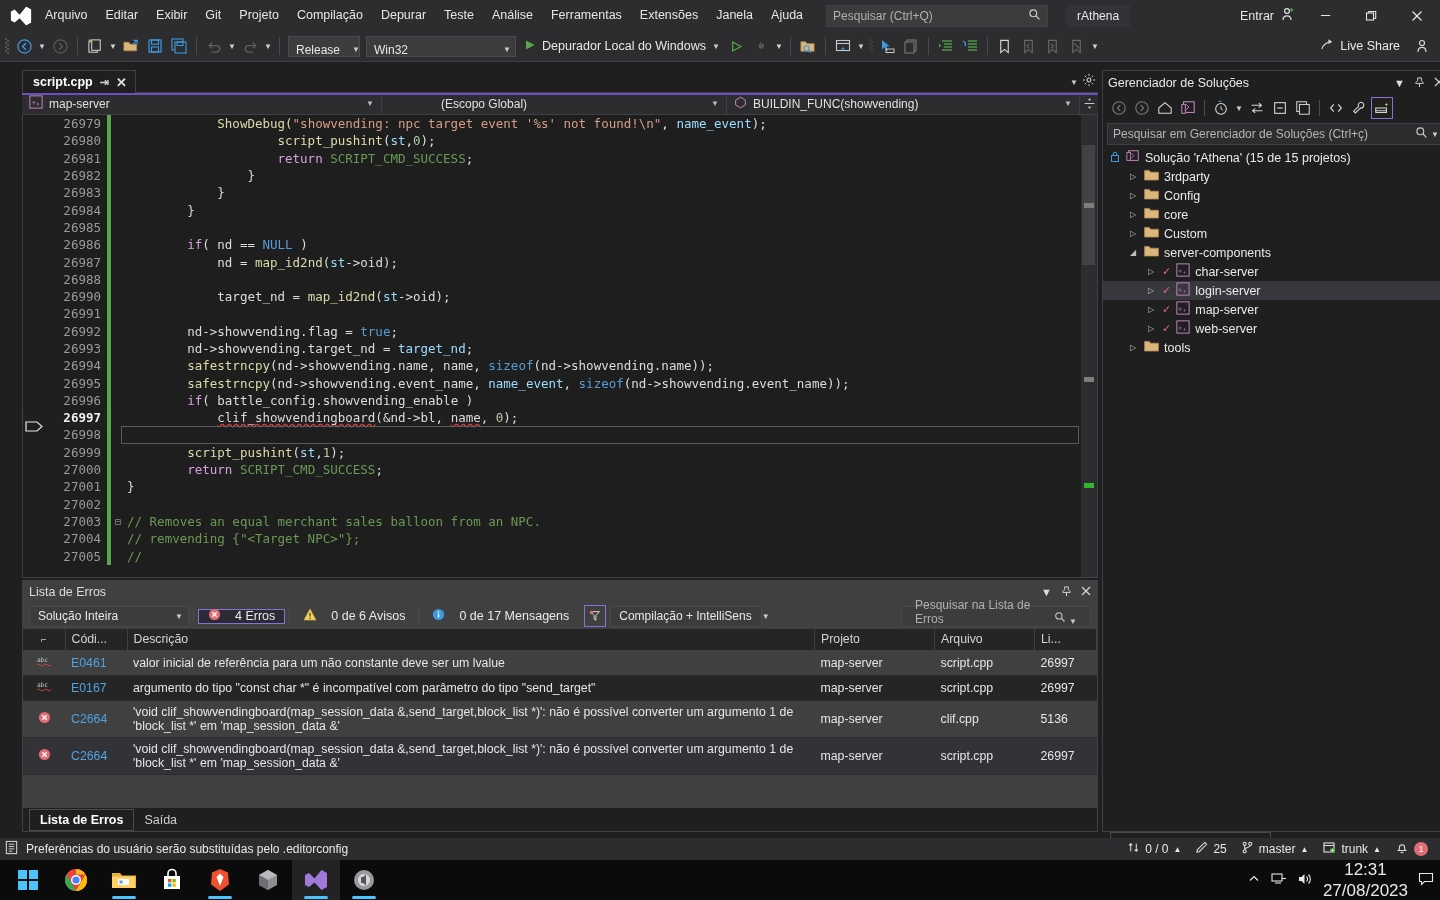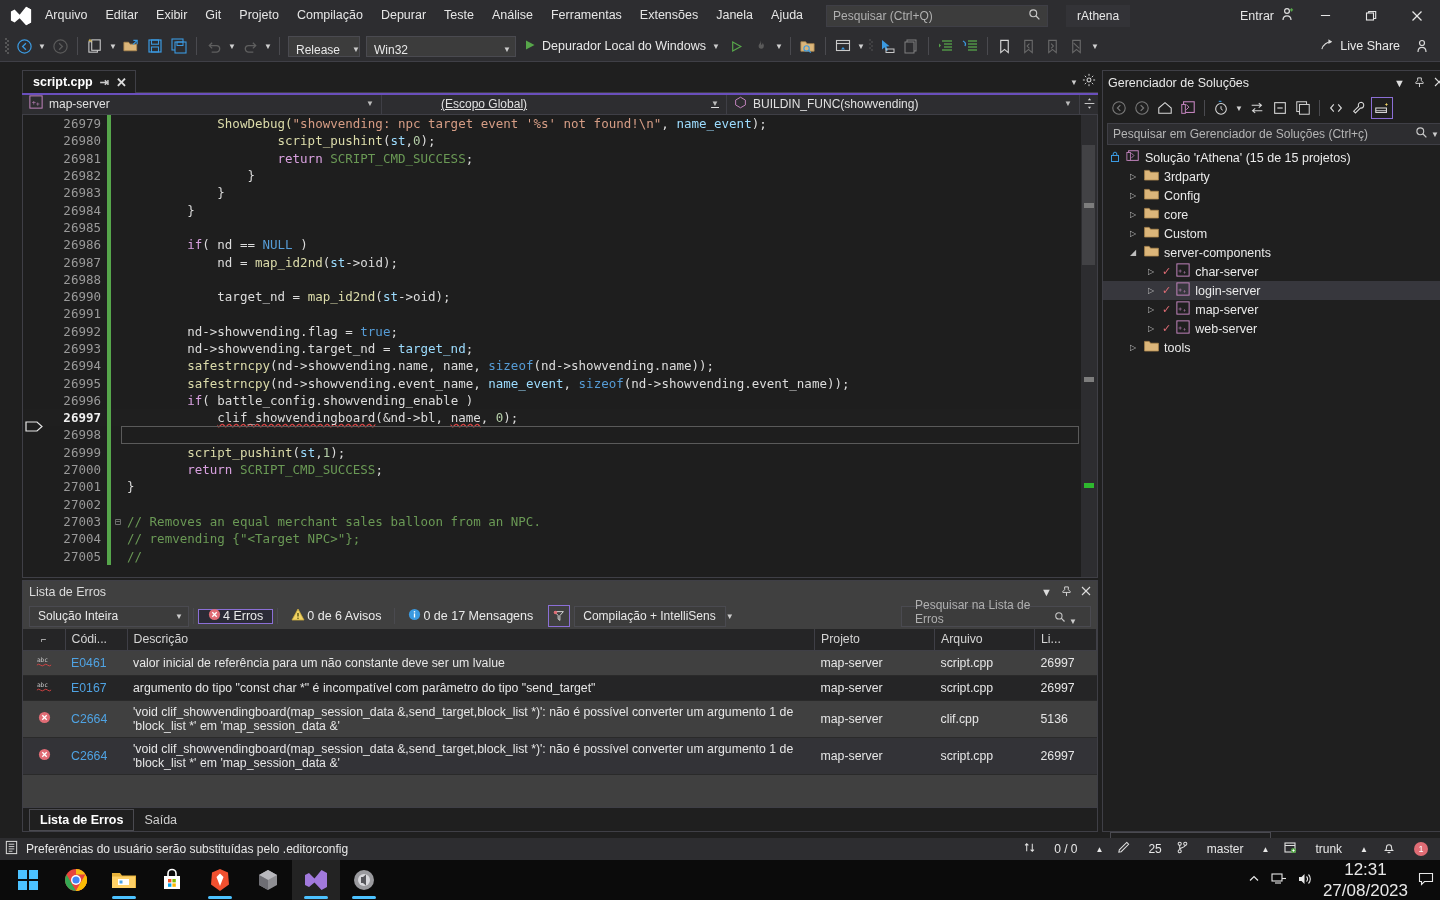--- a/index.html
+++ b/index.html
@@ -72,21 +72,21 @@
   .tab-accent { position:absolute; left:0; top:23px; width:1076px; height:2px; background:#6a4fbd; }
   .tabstrip-right { position:absolute; right:2px; top:3px; display:flex; gap:4px; align-items:center;}
 
   .navbar2 {
     height: 22px; background: #2d2d30; display:flex; align-items:center;
     border-bottom: 1px solid #3f3f46; font-size: 12px; color:#e0e0e0;
   }
   .nav-cell { height:22px; display:flex; align-items:center; gap:6px; padding: 0 7px; border-right:1px solid #3f3f46;}
   .nav-cell .ca { margin-left:auto; font-size:8px; color:#bbb;}
   .nv1 { width: 360px; }
-  .nv2 { width: 345px; text-decoration: underline; }
+  .nv2 { width: 345px; }
   .nv3 { flex: 1; }
   .nav-split { width: 18px; display:flex;align-items:center;justify-content:center; }
 
   
   .editor {
     position: absolute; left: 0; top: 45px; width: 1076px; height: 463px;
     background: #1e1e1e; border: 1px solid #3f3f46; border-top: none; overflow: hidden;
   }
   .code-rows { position: relative; font-family: "DejaVu Sans Mono", monospace; font-size: 12.5px; }
   .crow { height: 17.3px; display: flex; align-items: center; white-space: pre; }
@@ -124,21 +124,21 @@
   }
   .err-title { height: 22px; display:flex; align-items:center; padding: 0 6px; font-size: 12.5px; color:#dcdcdc; }
   .err-title .ctl { margin-left:auto; display:flex; gap: 9px; align-items:center; color:#ddd; font-size: 11px;}
   .err-toolbar { height: 26px; display:flex; align-items:center; gap: 0; padding: 0 6px; }
   .ecombo { height: 21px; background:#3c3c3c; border:1px solid #4a4a50; display:flex; align-items:center;
             padding:0 5px 0 8px; font-size:12px; color:#e8e8e8; }
   .ecombo .cv{flex:1; white-space:nowrap;}
   .ecombo .ca{margin-left:10px;font-size:8px;color:#ccc;}
   .ec-sol { width: 160px; }
   .ec-build { width: 152px; margin-left: 4px;}
-  .tgl { height:15px; display:flex; align-items:center; gap:2px; padding: 0 9px; font-size:12.5px; color:#eaeaea;}
+  .tgl { height:15px; display:flex; align-items:center; gap:14px; padding: 0 9px; font-size:12.5px; color:#eaeaea;}
   .tgl.sel { border:1px solid #8b6fd6; background: #2b2b36; }
   .vsep { width:1px; height:16px; background:#4a4a4f; margin: 0 4px;}
   .pinbtn { width:22px;height:22px;display:flex;align-items:center;justify-content:center;border:1px solid #8b6fd6; margin-left:6px;}
   .esearch { margin-left:auto; width: 190px; height:21px; background:#3c3c3c; border:1px solid #4a4a50;
              display:flex;align-items:flex-end; padding:0 13px; font-size:12px;color:#b0b0b0;}
   .esearch .ph{flex:1;}
 
   table.errtable { width: 100%; border-collapse: collapse; font-size: 12.3px; }
   table.errtable thead th {
     background: #252526; color: #d4d4d4; font-weight: normal; text-align: left;
@@ -187,21 +187,21 @@
   .sln-tab { height:22px; display:flex;align-items:center;padding:0 9px;font-size:12.5px;color:#cfcfcf;}
   .sln-tab.active { border:1px solid #4a4a50; color:#fff; background:#1f1f1f;}
 
   
   .statusbar {
     position: absolute; left: 0; top: 838px; width: 1440px; height: 22px;
     background: #2d2d30; display: flex; align-items: center; padding: 0 4px; font-size: 12px; color:#e8e8e8;
   }
   .sb-left { display:flex; align-items:center; gap:7px; }
   .sb-right { margin-left:auto; display:flex; align-items:center; gap:14px; padding-right: 8px;}
-  .sb-item { display:flex; align-items:center; gap:18px; }
+  .sb-item { display:flex; align-items:center; gap:5px; }
   .badge-red { width:14px;height:14px;border-radius:50%;background:#e06c75;color:#fff;font-size:9px;
                display:flex;align-items:center;justify-content:center;}
 
   
   .taskbar {
     position: absolute; left: 0; top: 860px; width: 1440px; height: 40px;
     background: #0b0b0b; display:flex; align-items:center;
   }
   .tb-apps { display:flex; align-items:center; }
   .tapp { width: 48px; height: 40px; display:flex; align-items:center; justify-content:center; position:relative;}

